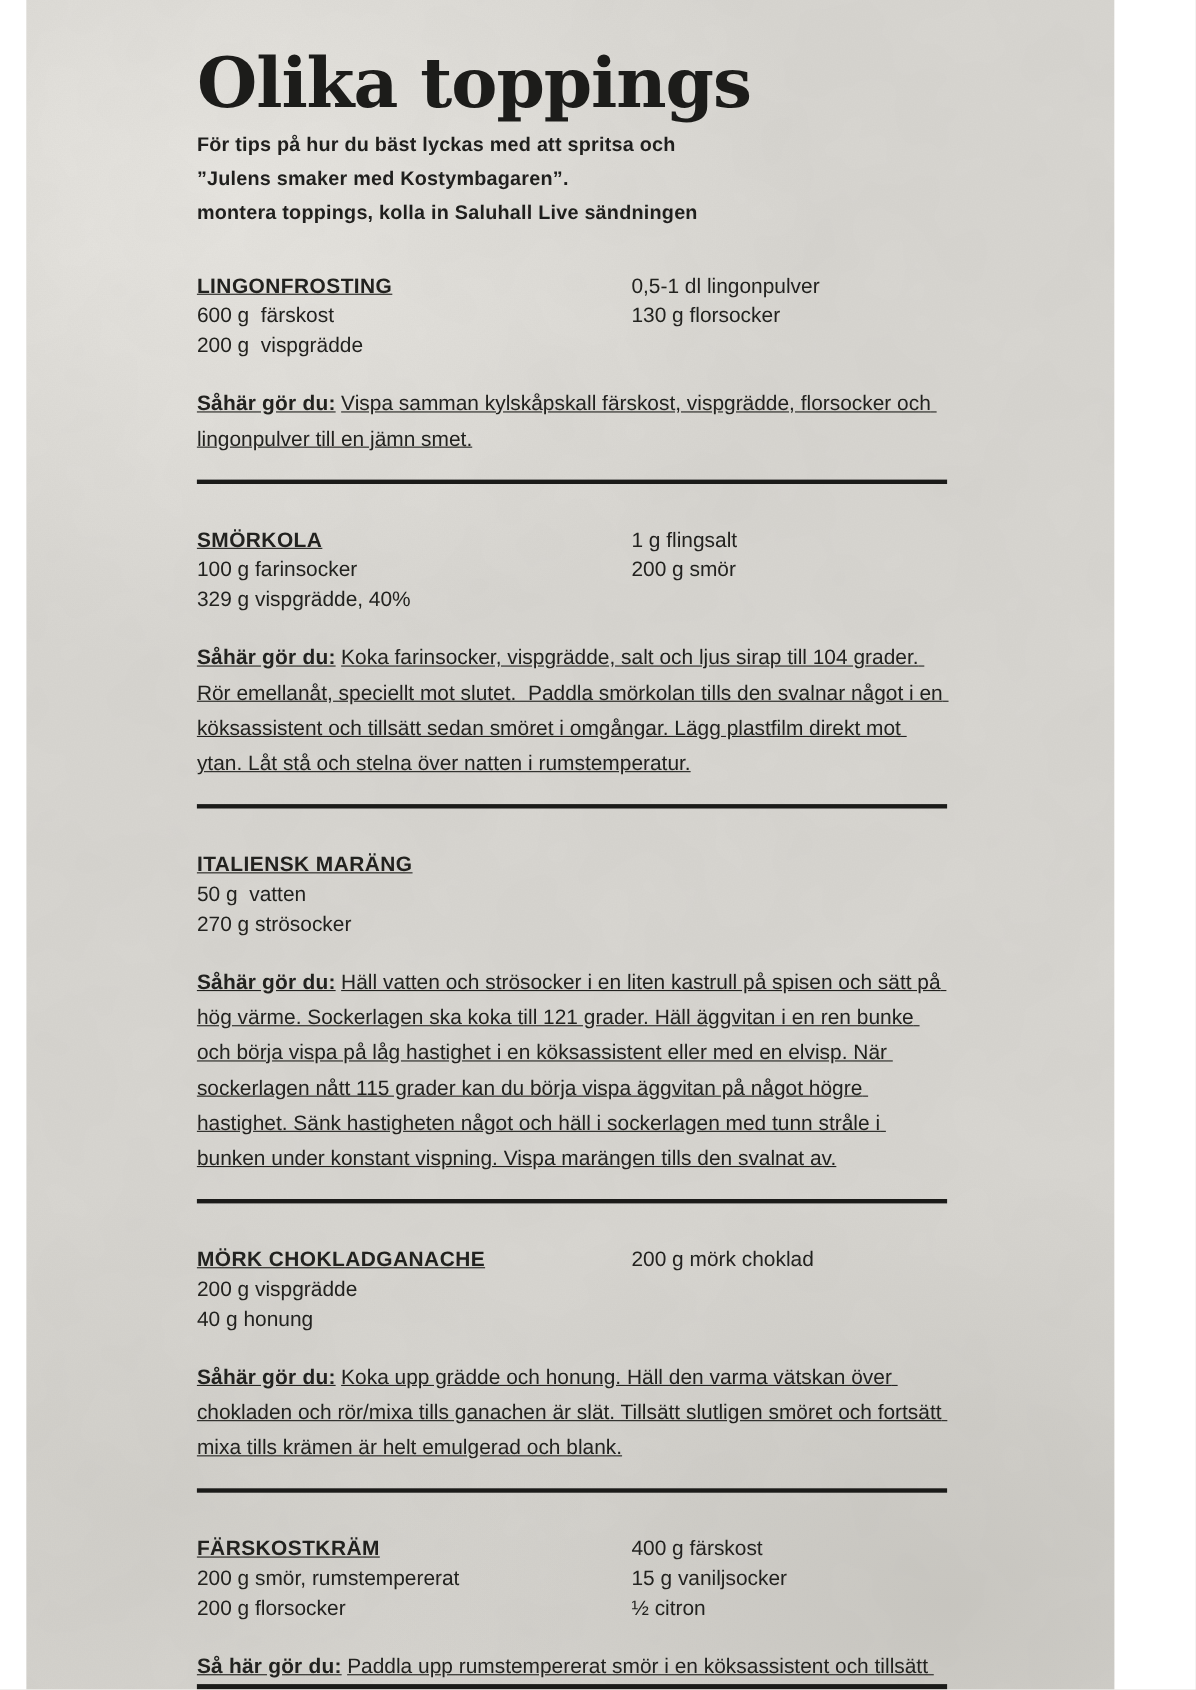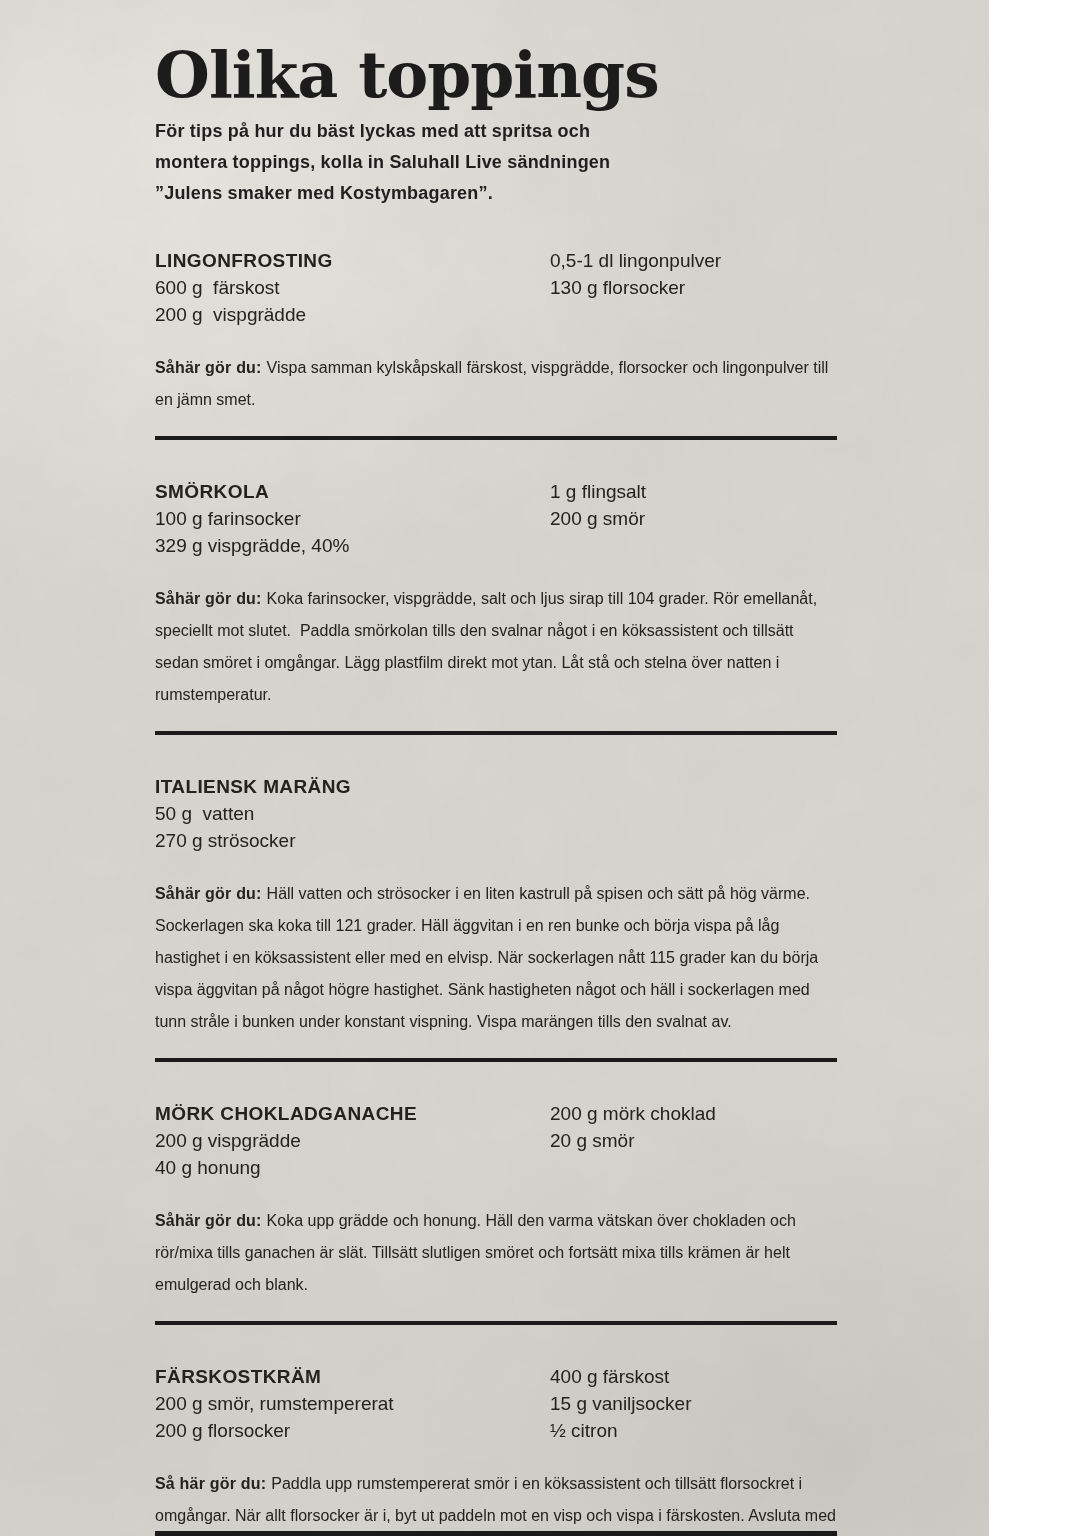--- a/index.html
+++ b/index.html
@@ -8,20 +8,21 @@
     width: 989px;
     height: 1536px;
     overflow: hidden;
     background:
       radial-gradient(ellipse 900px 700px at 18% 12%, rgba(235,233,228,0.9), rgba(235,233,228,0) 60%),
       radial-gradient(ellipse 800px 600px at 85% 95%, rgba(198,196,190,0.8), rgba(198,196,190,0) 65%),
       radial-gradient(ellipse 700px 500px at 10% 90%, rgba(205,203,197,0.6), rgba(205,203,197,0) 60%),
       #d9d7d2;
     color: #22221f;
     font-family: "Liberation Sans", sans-serif;
+    margin-left: 24px;
   }
   .texture {
     position: absolute;
     inset: 0;
     z-index: 1;
     pointer-events: none;
   }
   .content {
     position: relative;
     z-index: 2;
@@ -50,27 +51,29 @@
     display: grid;
     grid-template-columns: 395px 1fr;
     font-size: 19px;
     line-height: 27px;
   }
   .ing-col { display: block; }
   .section-header {
     font-weight: 700;
     letter-spacing: 0.4px;
     white-space: pre-wrap;
+    text-decoration: underline;
   }
   .ing { white-space: pre-wrap; }
   .instructions {
     margin: 24px 0 0 0;
-    font-size: 16px;
+    font-size: 19px;
     line-height: 32px;
     white-space: pre-wrap;
+    text-decoration: underline;
   }
   .instructions strong { margin-right: 5px; letter-spacing: 0.2px; }
   .divider {
     height: 4px;
     background: #1b1b19;
     margin: 20px 0 22px 0;
   }
   .bottom-divider {
     position: absolute;
     left: 155px;
@@ -98,22 +101,22 @@
     <rect width="1087" height="1536" filter="url(#mottle)"></rect>
     <rect width="1087" height="1536" filter="url(#grain)"></rect>
   </svg>
 
   <div class="content">
 
     <h1 class="title">Olika toppings</h1>
 
     <div class="intro">
       <div>För tips på hur du bäst lyckas med att spritsa och</div>
+      <div>”Julens smaker med Kostymbagaren”.</div>
       <div>montera toppings, kolla in Saluhall Live sändningen</div>
-      <div>”Julens smaker med Kostymbagaren”.</div>
     </div>
 
     <div class="section">
       <div class="ing-grid">
         <div class="ing-col">
           <div class="section-header">LINGONFROSTING</div>
           <div class="ing">600 g  färskost</div>
           <div class="ing">200 g  vispgrädde</div>
         </div>
         <div class="ing-col">
@@ -159,21 +162,20 @@
 
     <div class="section">
       <div class="ing-grid">
         <div class="ing-col">
           <div class="section-header">MÖRK CHOKLADGANACHE</div>
           <div class="ing">200 g vispgrädde</div>
           <div class="ing">40 g honung</div>
         </div>
         <div class="ing-col">
           <div class="ing">200 g mörk choklad</div>
-          <div class="ing">20 g smör</div>
         </div>
       </div>
       <p class="instructions"><strong>Såhär gör du:</strong><span>Koka upp grädde och honung. Häll den varma vätskan över chokladen och rör/mixa tills ganachen är slät. Tillsätt slutligen smöret och fortsätt mixa tills krämen är helt emulgerad och blank.</span></p>
     </div>
 
     <div class="divider"></div>
 
     <div class="section">
       <div class="ing-grid">
         <div class="ing-col">

